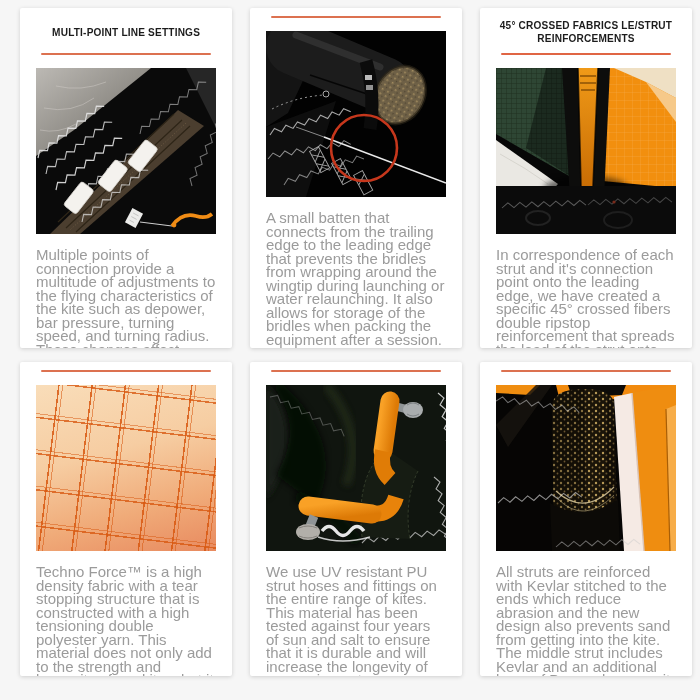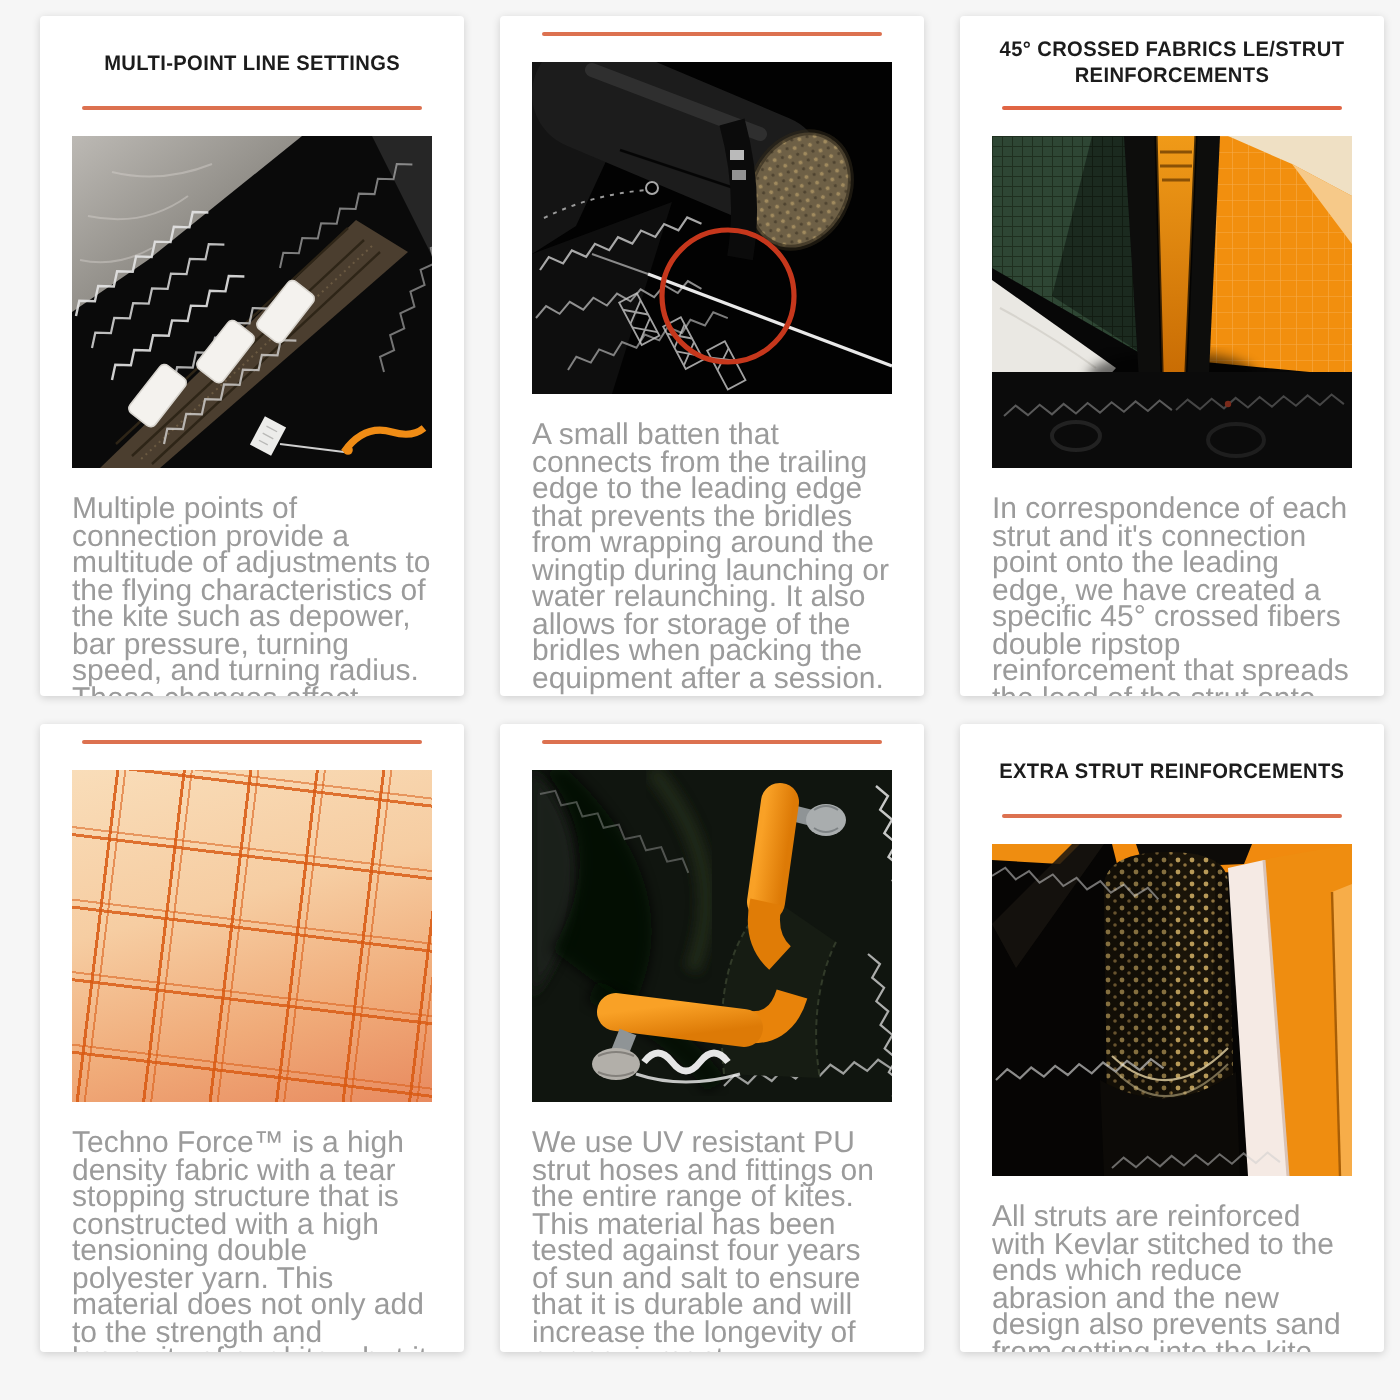--- a/index.html
+++ b/index.html
@@ -251,23 +251,20 @@
         <ellipse cx="42" cy="147" rx="12" ry="8" fill="#b2afa9"></ellipse>
         <path d="M33 143Q42 139 51 143M33 151Q42 155 51 151" stroke="#84817c" stroke-width="1" fill="none"></path>
         <path d="M56 146q7 -9 14 0q7 9 14 0q7 -9 14 0" stroke="#f2f2f2" stroke-width="3.4" fill="none" opacity=".95"></path>
         <path d="M52 152q24 8 52 0" stroke="#f2f2f2" stroke-width="1.6" fill="none" opacity=".8"></path>
       </svg>
     </div>
     <p class="card-body">We use UV resistant PU strut hoses and fittings on the entire range of kites. This material has been tested against four years of sun and salt to ensure that it is durable and will increase the longevity of our equipment.</p>
   </section>
 
   <section class="card">
-    <div class="card-head">
-      <h3 class="card-title">EXTRA STRUT REINFORCEMENTS</h3>
-    </div>
     <div class="divider" style="background:#dc7150"></div>
     <div class="photo-wrap">
       <svg viewBox="0 0 180 166" preserveAspectRatio="none">
         <rect width="180" height="166" fill="#060504"></rect>
         <path d="M0 0L44 0L34 10L0 8Z" fill="#ef8d10"></path>
         <path d="M0 40L40 0L56 0L12 62Z" fill="#17140f" opacity=".85"></path>
         <path d="M60 0L180 0L180 12L64 16Z" fill="#f18a0e"></path>
         <path d="M72 0L130 0L126 10L76 12Z" fill="#0d0b08"></path>
         <path d="M134 8L180 0L180 166L146 166Z" fill="#ef8d10"></path>
         <path d="M170 24L180 20L180 166L174 166Z" fill="#f7ad49"></path>

